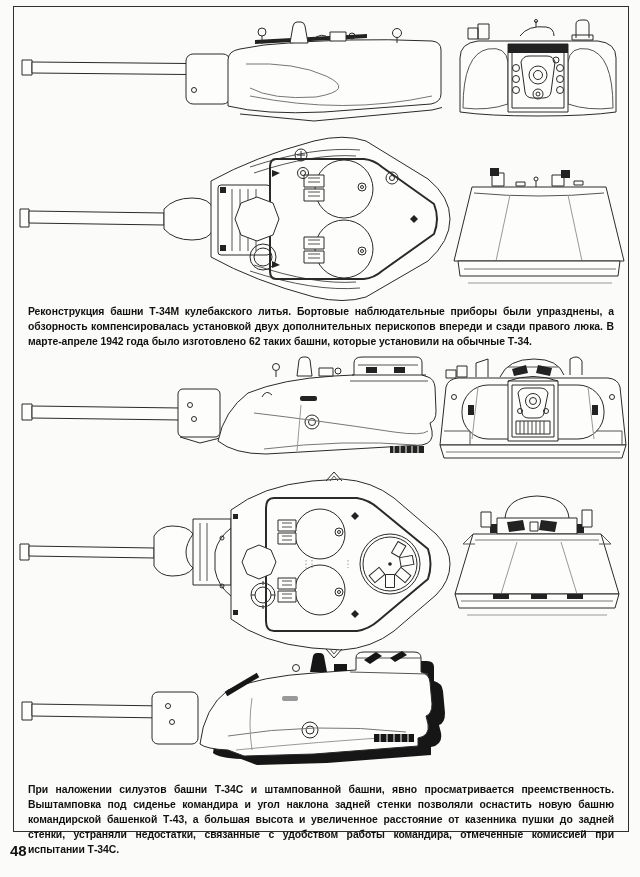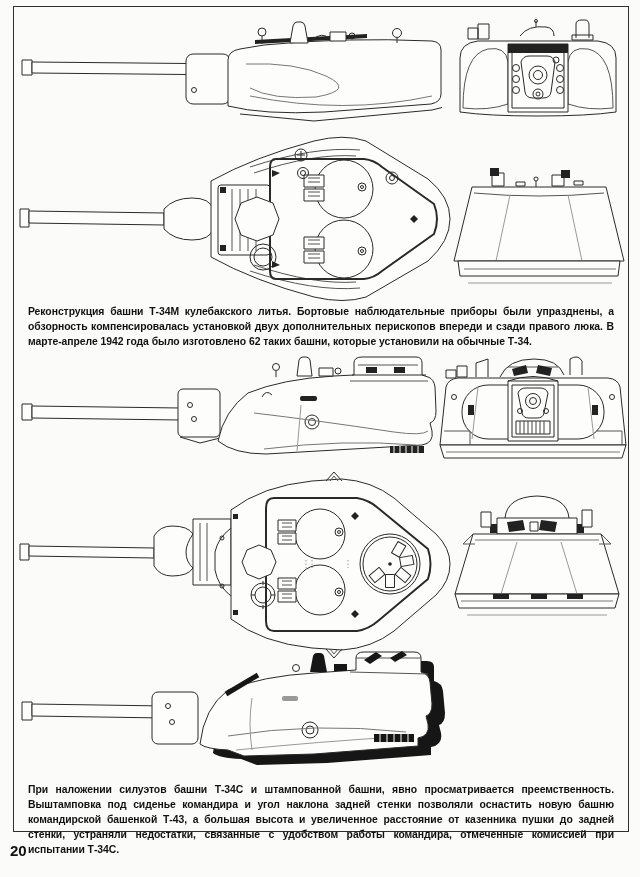--- a/index.html
+++ b/index.html
@@ -328,14 +328,14 @@
         <path d="M238 52 Q234 78 238 104" stroke="#999"></path>
         <path d="M222 104 Q300 96 396 90" stroke="#999"></path>
         <rect x="360" y="88" width="40" height="8" fill="#161616" stroke="none"></rect>
         <path d="M366 88 L366 96 M373 88 L373 96 M380 88 L380 96 M387 88 L387 96 M394 88 L394 96" stroke="#fdfdfc"></path>
       </g>
     </svg>
   </div>
 
   <div class="caption" style="left:28px;top:782px;width:586px;">При наложении силуэтов башни Т-34С и штампованной башни, явно просматривается преемственность. Выштамповка под сиденье командира и угол наклона задней стенки позволяли оснастить новую башню командирской башенкой Т-43, а большая высота и увеличенное расстояние от казенника пушки до задней стенки, устраняли недостатки, связанные с удобством работы командира, отмеченные комиссией при испытании Т-34С.</div>
 
-  <div class="pagenum">20</div>
+  <div class="pagenum">48</div>
 </div>
 
 </body></html>

